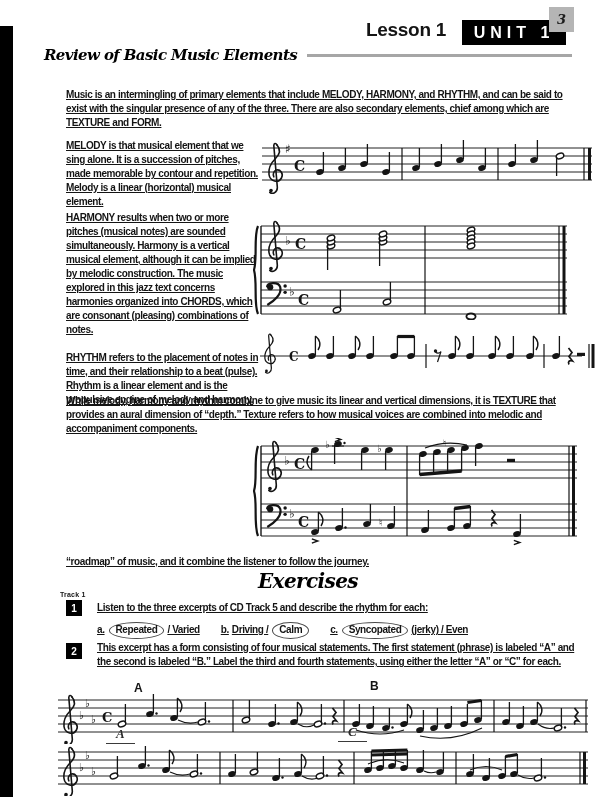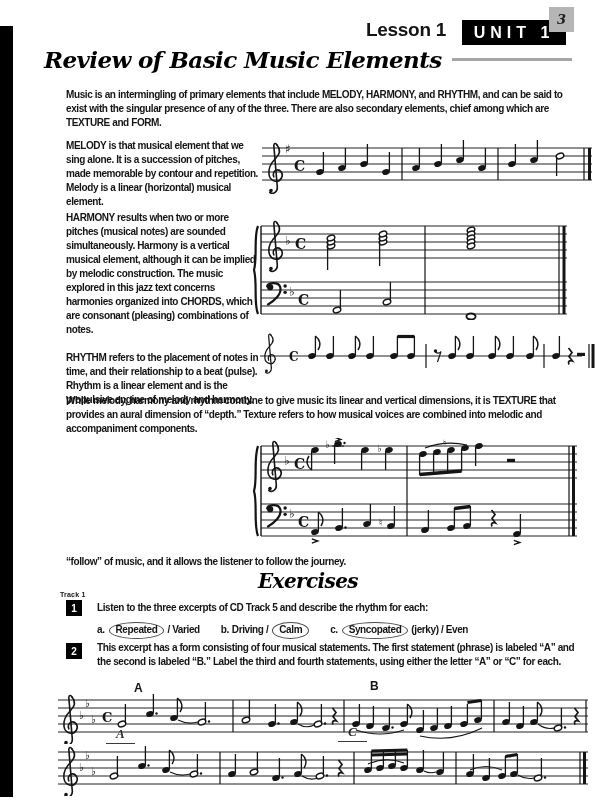--- a/index.html
+++ b/index.html
@@ -1,19 +1,19 @@
 <!DOCTYPE html>
 <html><head>
 <meta charset="utf-8">
 <style>
   html,body{margin:0;padding:0;background:#e8e8e8;}
   .page{position:relative;width:600px;height:800px;background:#ffffff;overflow:hidden;
         font-family:"Liberation Sans",sans-serif;color:#141414;}
   .abs{position:absolute;}
-  .body-text{font-weight:bold;font-size:10px;letter-spacing:-0.4px;line-height:14px;}
+  .body-text{font-weight:bold;font-size:10px;letter-spacing:-0.4px;line-height:14px;text-decoration:underline;}
   .serif-head{font-family:"DejaVu Serif",serif;font-style:italic;font-weight:bold;color:#000;}
   .rule{height:3px;background:#a6a6a6;}
   .headrow{display:flex;align-items:center;gap:10px;}
   .numbox{width:16px;height:16px;background:#000;color:#fff;font-size:10px;font-weight:bold;
           display:flex;align-items:center;justify-content:center;}
   .circle{display:inline-block;border:1.4px solid #4a4a4a;border-radius:50%;padding:0 6px 1px;margin:0 1px;}
   .options{display:flex;gap:18px;white-space:nowrap;}
   .opt span{margin-right:3px;}
   .phrase-label{font-weight:bold;font-size:12px;}
   .answer{font-family:"Liberation Serif",serif;font-style:italic;font-weight:bold;font-size:13px;
@@ -95,21 +95,21 @@
     </defs>
   </svg>
 
   <div class="abs" style="left:0;top:26px;width:13px;height:771px;background:#000;"></div>
 
   <div class="abs lesson" style="left:366px;top:19px;">Lesson 1</div>
   <div class="abs unit-badge" style="left:462px;top:20px;width:104px;height:25px;">UNIT 1</div>
   <div class="abs page-tab" style="left:549px;top:7px;width:25px;height:25px;">3</div>
 
   <div class="abs headrow" style="left:44px;top:46px;width:528px;">
-    <span class="serif-head" style="font-size:23px;letter-spacing:-0.6px;white-space:nowrap;">Review of Basic Music Elements</span>
+    <span class="serif-head" style="font-size:15px;letter-spacing:-0.6px;white-space:nowrap;">Review of Basic Music Elements</span>
     <div class="rule" style="flex:1;"></div>
   </div>
 
   <div class="abs body-text" style="left:66px;top:88px;width:505px;">Music is an intermingling of primary elements that include MELODY, HARMONY, and RHYTHM, and can be said to exist with the singular presence of any of the three. There are also secondary elements, chief among which are TEXTURE and FORM.</div>
 
   <div class="abs body-text" style="left:66px;top:139px;width:192px;">MELODY is that musical element that we sing alone.  It is a succession of pitches, made memorable by contour and repetition. Melody is a linear (horizontal) musical element.</div>
   <svg class="abs" style="left:262px;top:136px;" width="335" height="58" viewBox="0 0 335 58">
     <g stroke="#222" stroke-width="1">
       <line x1="0" y1="12" x2="330" y2="12"></line>
         <line x1="0" y1="20" x2="330" y2="20"></line>
@@ -264,21 +264,21 @@
     <use href="#nq-u" transform="translate(198,90)"></use>
       <use href="#nq-u" transform="translate(214,88)"></use>
     <line x1="201.4" y1="70.5" x2="217.4" y2="68.5" stroke="#141414" stroke-width="3.4"></line>
     <use href="#rq" transform="translate(240,80)"></use>
     <use href="#nq-u" transform="translate(264,96)"></use>
       <use href="#acc" transform="translate(264,104.5) scale(0.9)"></use>
     <line x1="316" y1="8" x2="316" y2="98" stroke="#141414" stroke-width="1.2"></line>
     <line x1="320.5" y1="8" x2="320.5" y2="98" stroke="#141414" stroke-width="3"></line>
   </svg>
 
-  <div class="abs body-text" style="left:66px;top:555px;width:505px;">“follow” of music, and it allows the listener to follow the journey.</div>
+  <div class="abs body-text" style="left:66px;top:555px;width:505px;">“roadmap” of music, and it combine the listener to follow the journey.</div>
 
   <div class="abs headrow" style="left:44px;top:569px;width:528px;flex-direction:column;">
     <span class="serif-head" style="font-size:20px;letter-spacing:-0.6px;white-space:nowrap;">Exercises</span>
     <div class="rule" style="flex:1;"></div>
   </div>
 
   <div class="abs track" style="left:60px;top:591px;">Track 1</div>
 
   <div class="abs numbox" style="left:66px;top:600px;">1</div>
   <div class="abs body-text" style="left:97px;top:601px;width:440px;">Listen to the three excerpts of CD Track 5 and describe the rhythm for each:</div>

